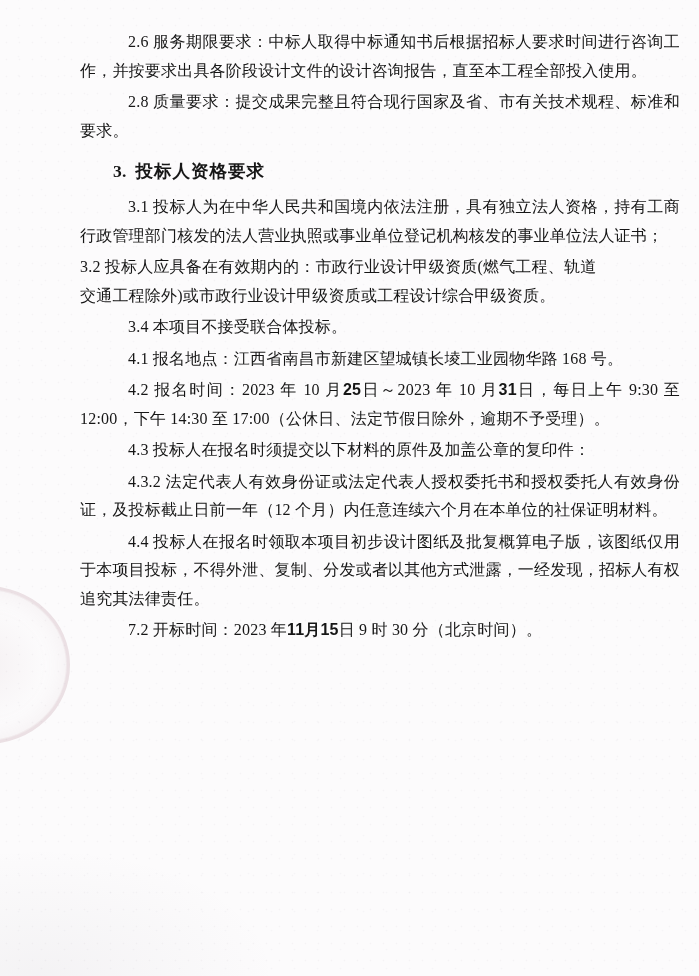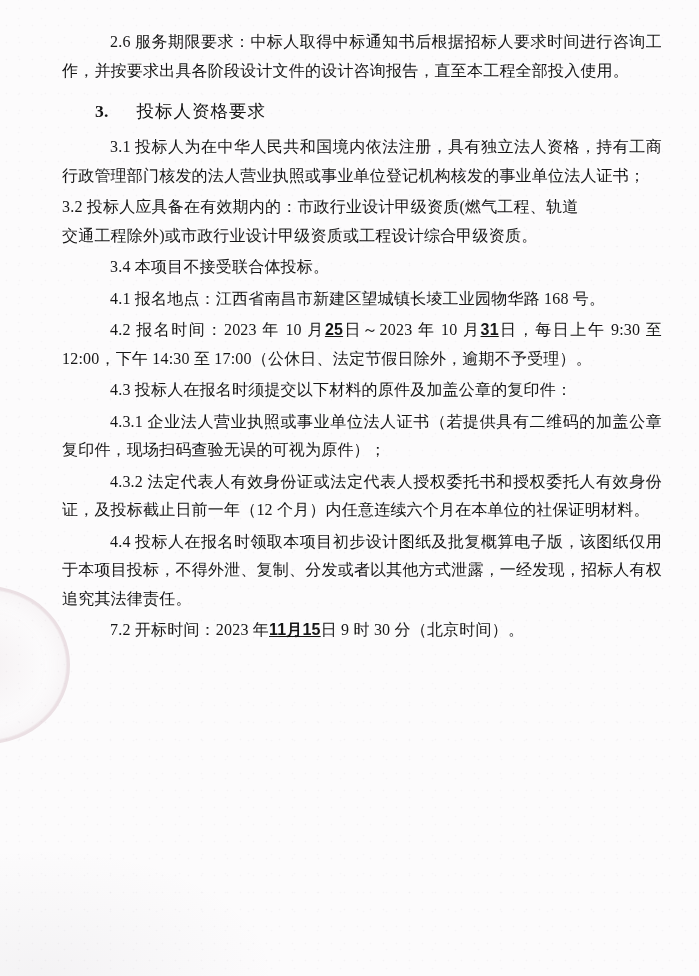--- a/index.html
+++ b/index.html
@@ -45,74 +45,72 @@
   .corner-shade {
     position: absolute;
     left: 0;
     bottom: 0;
     width: 280px;
     height: 130px;
     background: radial-gradient(ellipse at 15% 100%, rgba(90,85,100,0.05), transparent 70%);
   }
   .content {
     position: absolute;
-    left: 62px;
+    left: 80px;
     top: 28px;
     width: 600px;
   }
   .para {
     margin: 0 0 3px 0;
     font-size: 16px;
     line-height: 28.5px;
     text-align: justify;
     white-space: pre-line;
     letter-spacing: 0.2px;
   }
   .para.indent { text-indent: 48px; }
   .run-b {
     font-weight: 700;
     font-family: "Liberation Sans", sans-serif;
-    text-decoration: underline;
   }
   .heading {
     margin: 13px 0 9px 0;
     padding-left: 33px;
     font-size: 17.5px;
     line-height: 26px;
     text-align: left;
     text-indent: 0;
   }
   .h-num {
     font-family: "Liberation Serif", serif;
     font-weight: 700;
     margin-right: 9px;
   }
   .h-title {
     font-family: "Liberation Sans", sans-serif;
-    font-weight: 400;
+    font-weight: 700;
     letter-spacing: 1px;
-    margin-left: 19px;
   }
 </style>
 </head>
 <body>
 
 <div class="paper">
   <div class="stamp">
     <div class="stamp-inner"></div>
   </div>
   <div class="corner-shade"></div>
   <div class="content" id="doc-content">
       <p class="para indent"><span>2.6 服务期限要求：中标人取得中标通知书后根据招标人要求时间进行咨询工作，并按要求出具各阶段设计文件的设计咨询报告，直至本工程全部投入使用。</span></p>
+      <p class="para indent"><span>2.8 质量要求：提交成果完整且符合现行国家及省、市有关技术规程、标准和要求。</span></p>
       <div class="para heading"><span class="h-num">3.</span><span class="h-title">投标人资格要求</span></div>
       <p class="para indent"><span>3.1 投标人为在中华人民共和国境内依法注册，具有独立法人资格，持有工商行政管理部门核发的法人营业执照或事业单位登记机构核发的事业单位法人证书；</span></p>
       <p class="para"><span>3.2 投标人应具备在有效期内的：市政行业设计甲级资质(燃气工程、轨道
 交通工程除外)或市政行业设计甲级资质或工程设计综合甲级资质。</span></p>
       <p class="para indent"><span>3.4 本项目不接受联合体投标。</span></p>
       <p class="para indent"><span>4.1 报名地点：江西省南昌市新建区望城镇长堎工业园物华路 168 号。</span></p>
       <p class="para indent"><span>4.2 报名时间：2023 年 10 月</span><span class="run-b">25</span><span>日～2023 年 10 月</span><span class="run-b">31</span><span>日，每日上午 9:30 至 12:00，下午 14:30 至 17:00（公休日、法定节假日除外，逾期不予受理）。</span></p>
       <p class="para indent"><span>4.3 投标人在报名时须提交以下材料的原件及加盖公章的复印件：</span></p>
-      <p class="para indent"><span>4.3.1 企业法人营业执照或事业单位法人证书（若提供具有二维码的加盖公章复印件，现场扫码查验无误的可视为原件）；</span></p>
       <p class="para indent"><span>4.3.2 法定代表人有效身份证或法定代表人授权委托书和授权委托人有效身份证，及投标截止日前一年（12 个月）内任意连续六个月在本单位的社保证明材料。</span></p>
       <p class="para indent"><span>4.4 投标人在报名时领取本项目初步设计图纸及批复概算电子版，该图纸仅用于本项目投标，不得外泄、复制、分发或者以其他方式泄露，一经发现，招标人有权追究其法律责任。</span></p>
       <p class="para indent"><span>7.2 开标时间：2023 年</span><span class="run-b">11月15</span><span>日 9 时 30 分（北京时间）。</span></p>
     </div>
 </div>
 
 </body></html>

